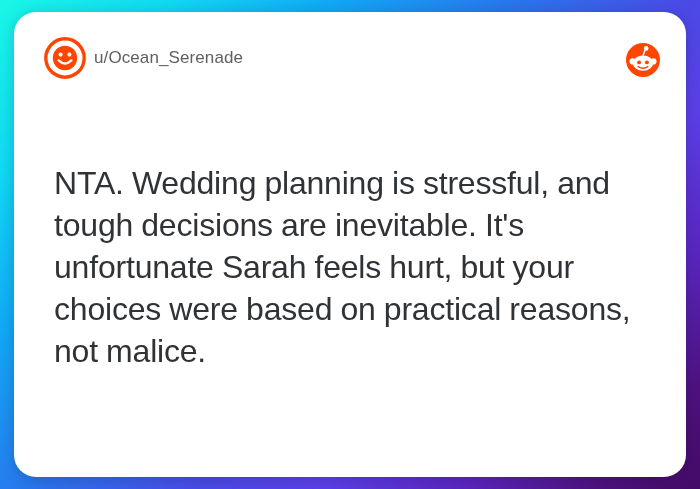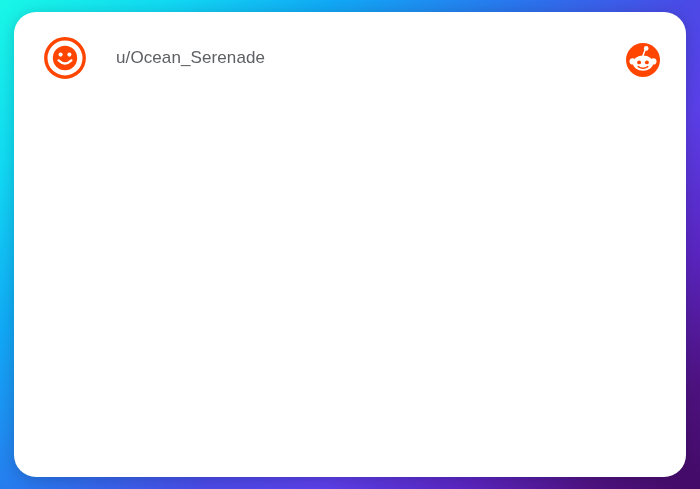--- a/index.html
+++ b/index.html
@@ -53,21 +53,21 @@
     left: 0; top: 0;
     width: 100%;
     height: 92px;
     display: flex;
     align-items: center;
   }
 
   .user-block {
     display: flex;
     align-items: center;
-    gap: 30px;
+    gap: 8px;
     margin-left: 30px;
   }
 
   .avatar {
     width: 42px;
     height: 42px;
     flex: 0 0 42px;
     display: block;
   }
 
@@ -140,16 +140,19 @@
         <circle cx="20.2" cy="5.4" r="2.3" fill="#ffffff"></circle>
 
         <circle cx="13.1" cy="19.4" r="1.95" fill="#ff4500"></circle>
         <circle cx="20.9" cy="19.4" r="1.95" fill="#ff4500"></circle>
 
         <path d="M12.2 23.6 Q17 26.9 21.8 23.6" stroke="#ff4500" stroke-width="1.45" fill="none" stroke-linecap="round"></path>
       </svg>
 
     </div>
 
+    <div class="post-body">
+      <div class="post-text">NTA. Wedding planning is stressful, and tough decisions are inevitable. It's unfortunate Sarah feels hurt, but your choices were based on practical reasons, not malice.</div>
+    </div>
 
   </div>
 
 </div>
 
 </body></html>

